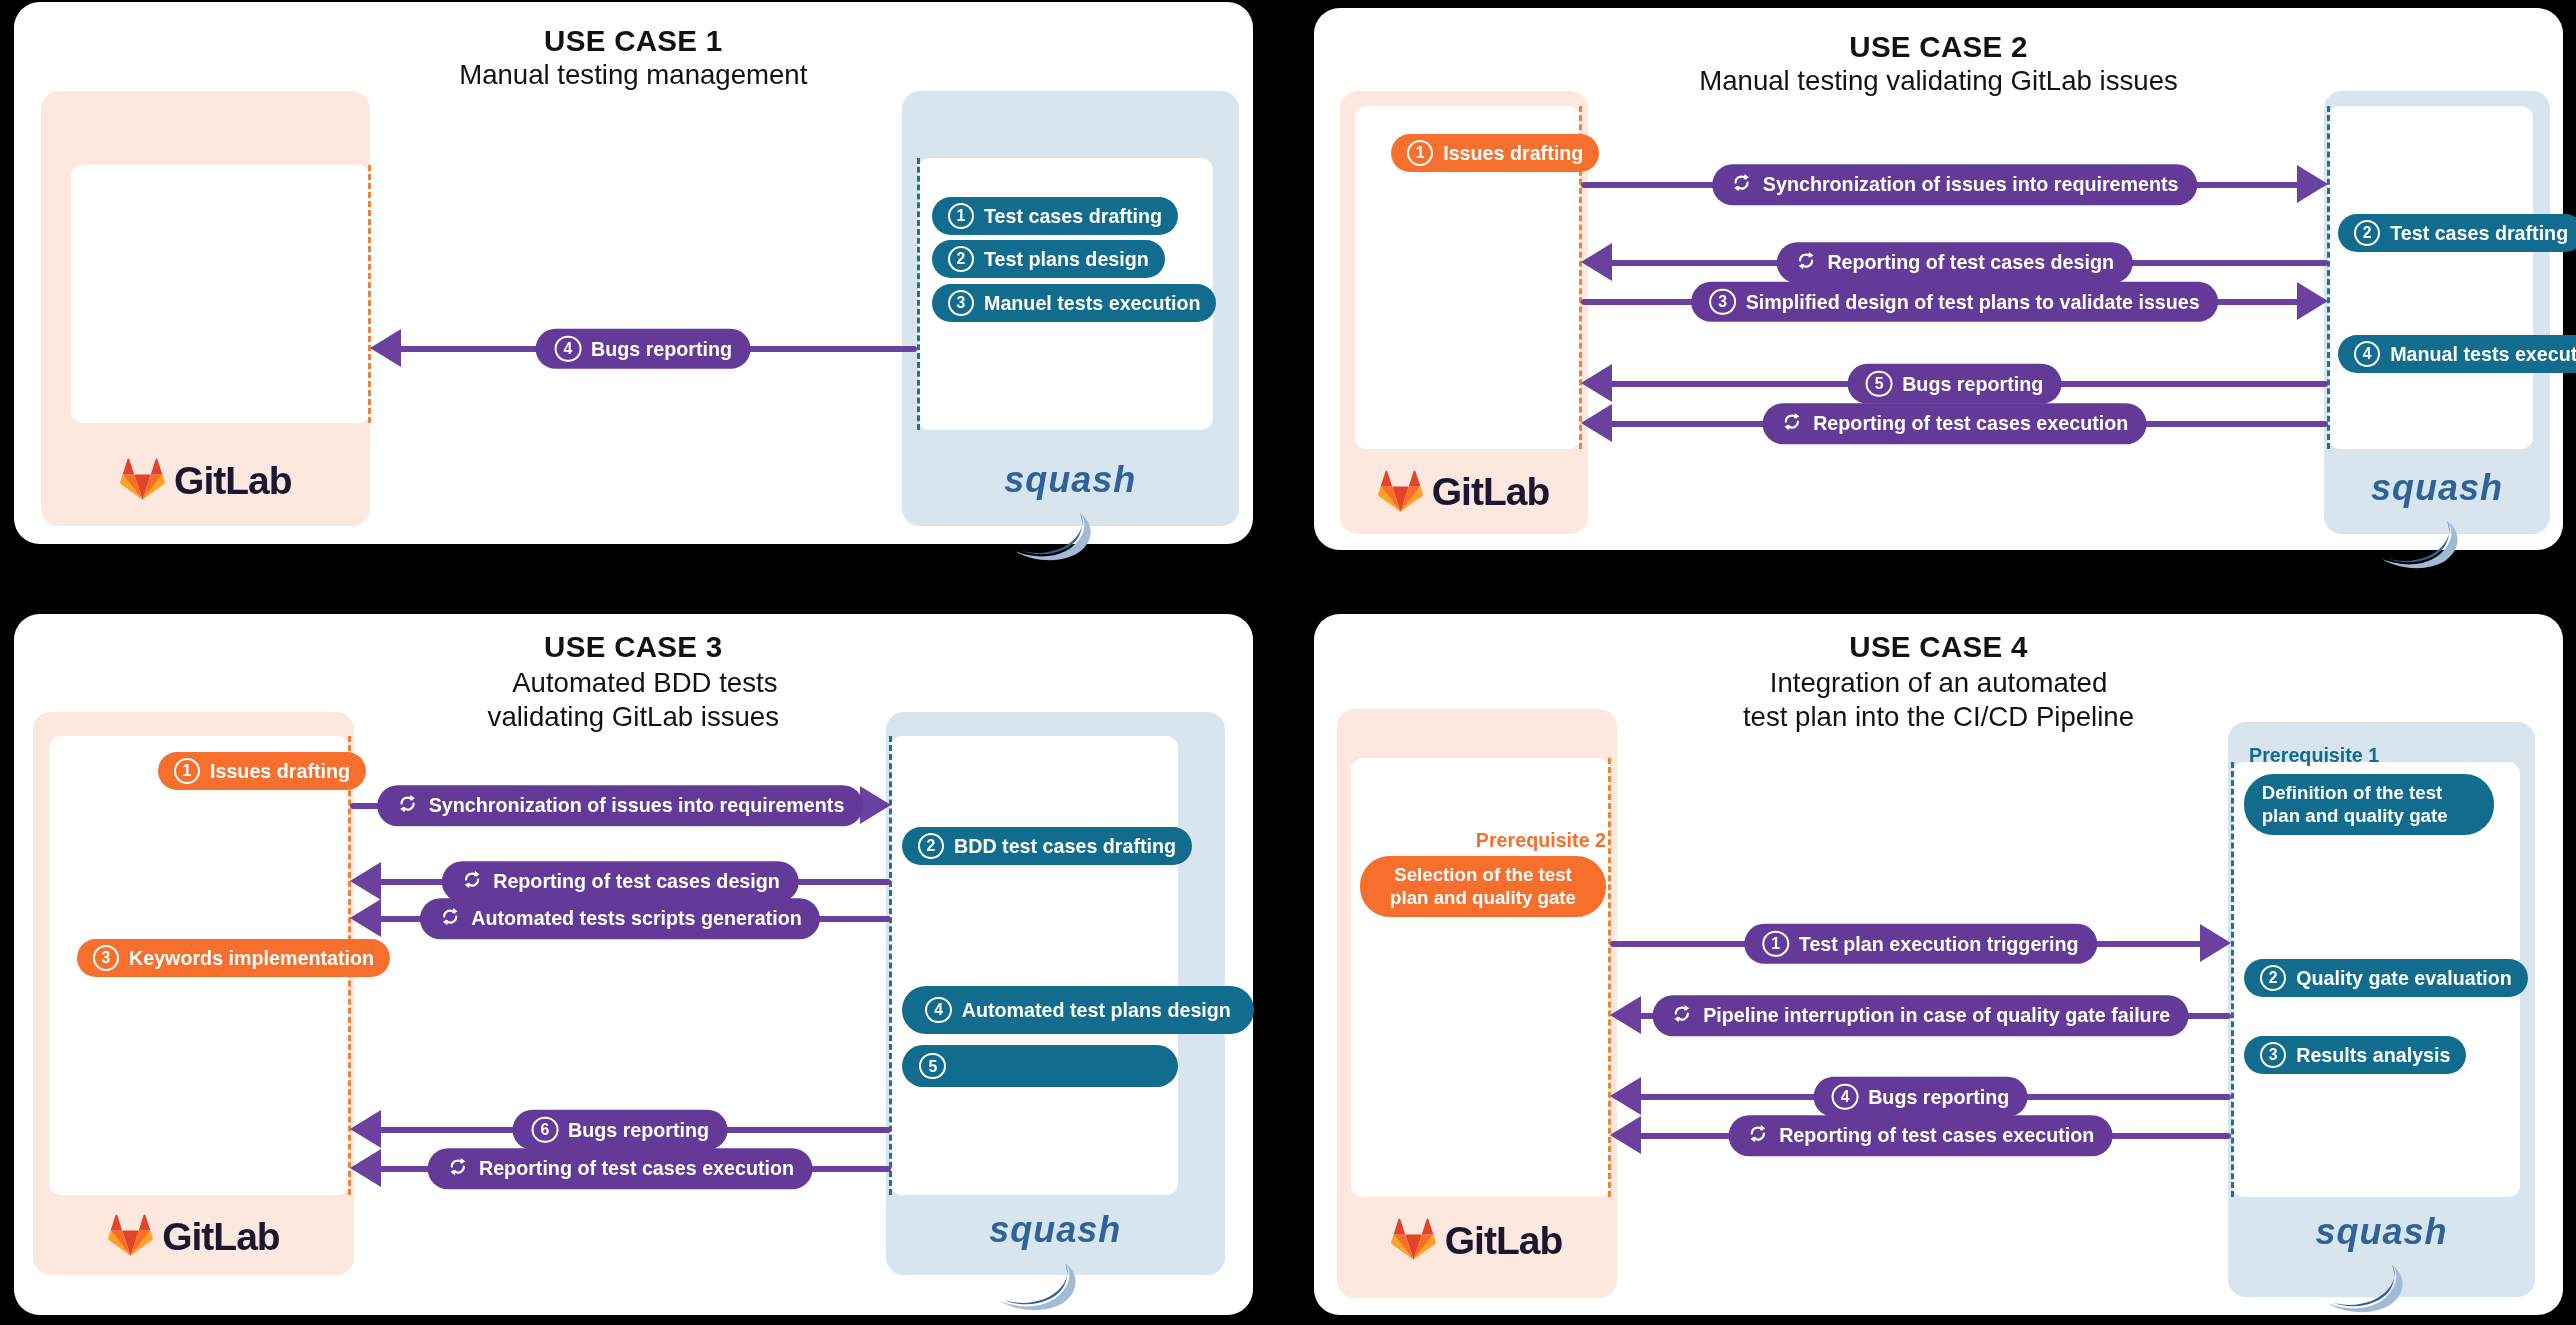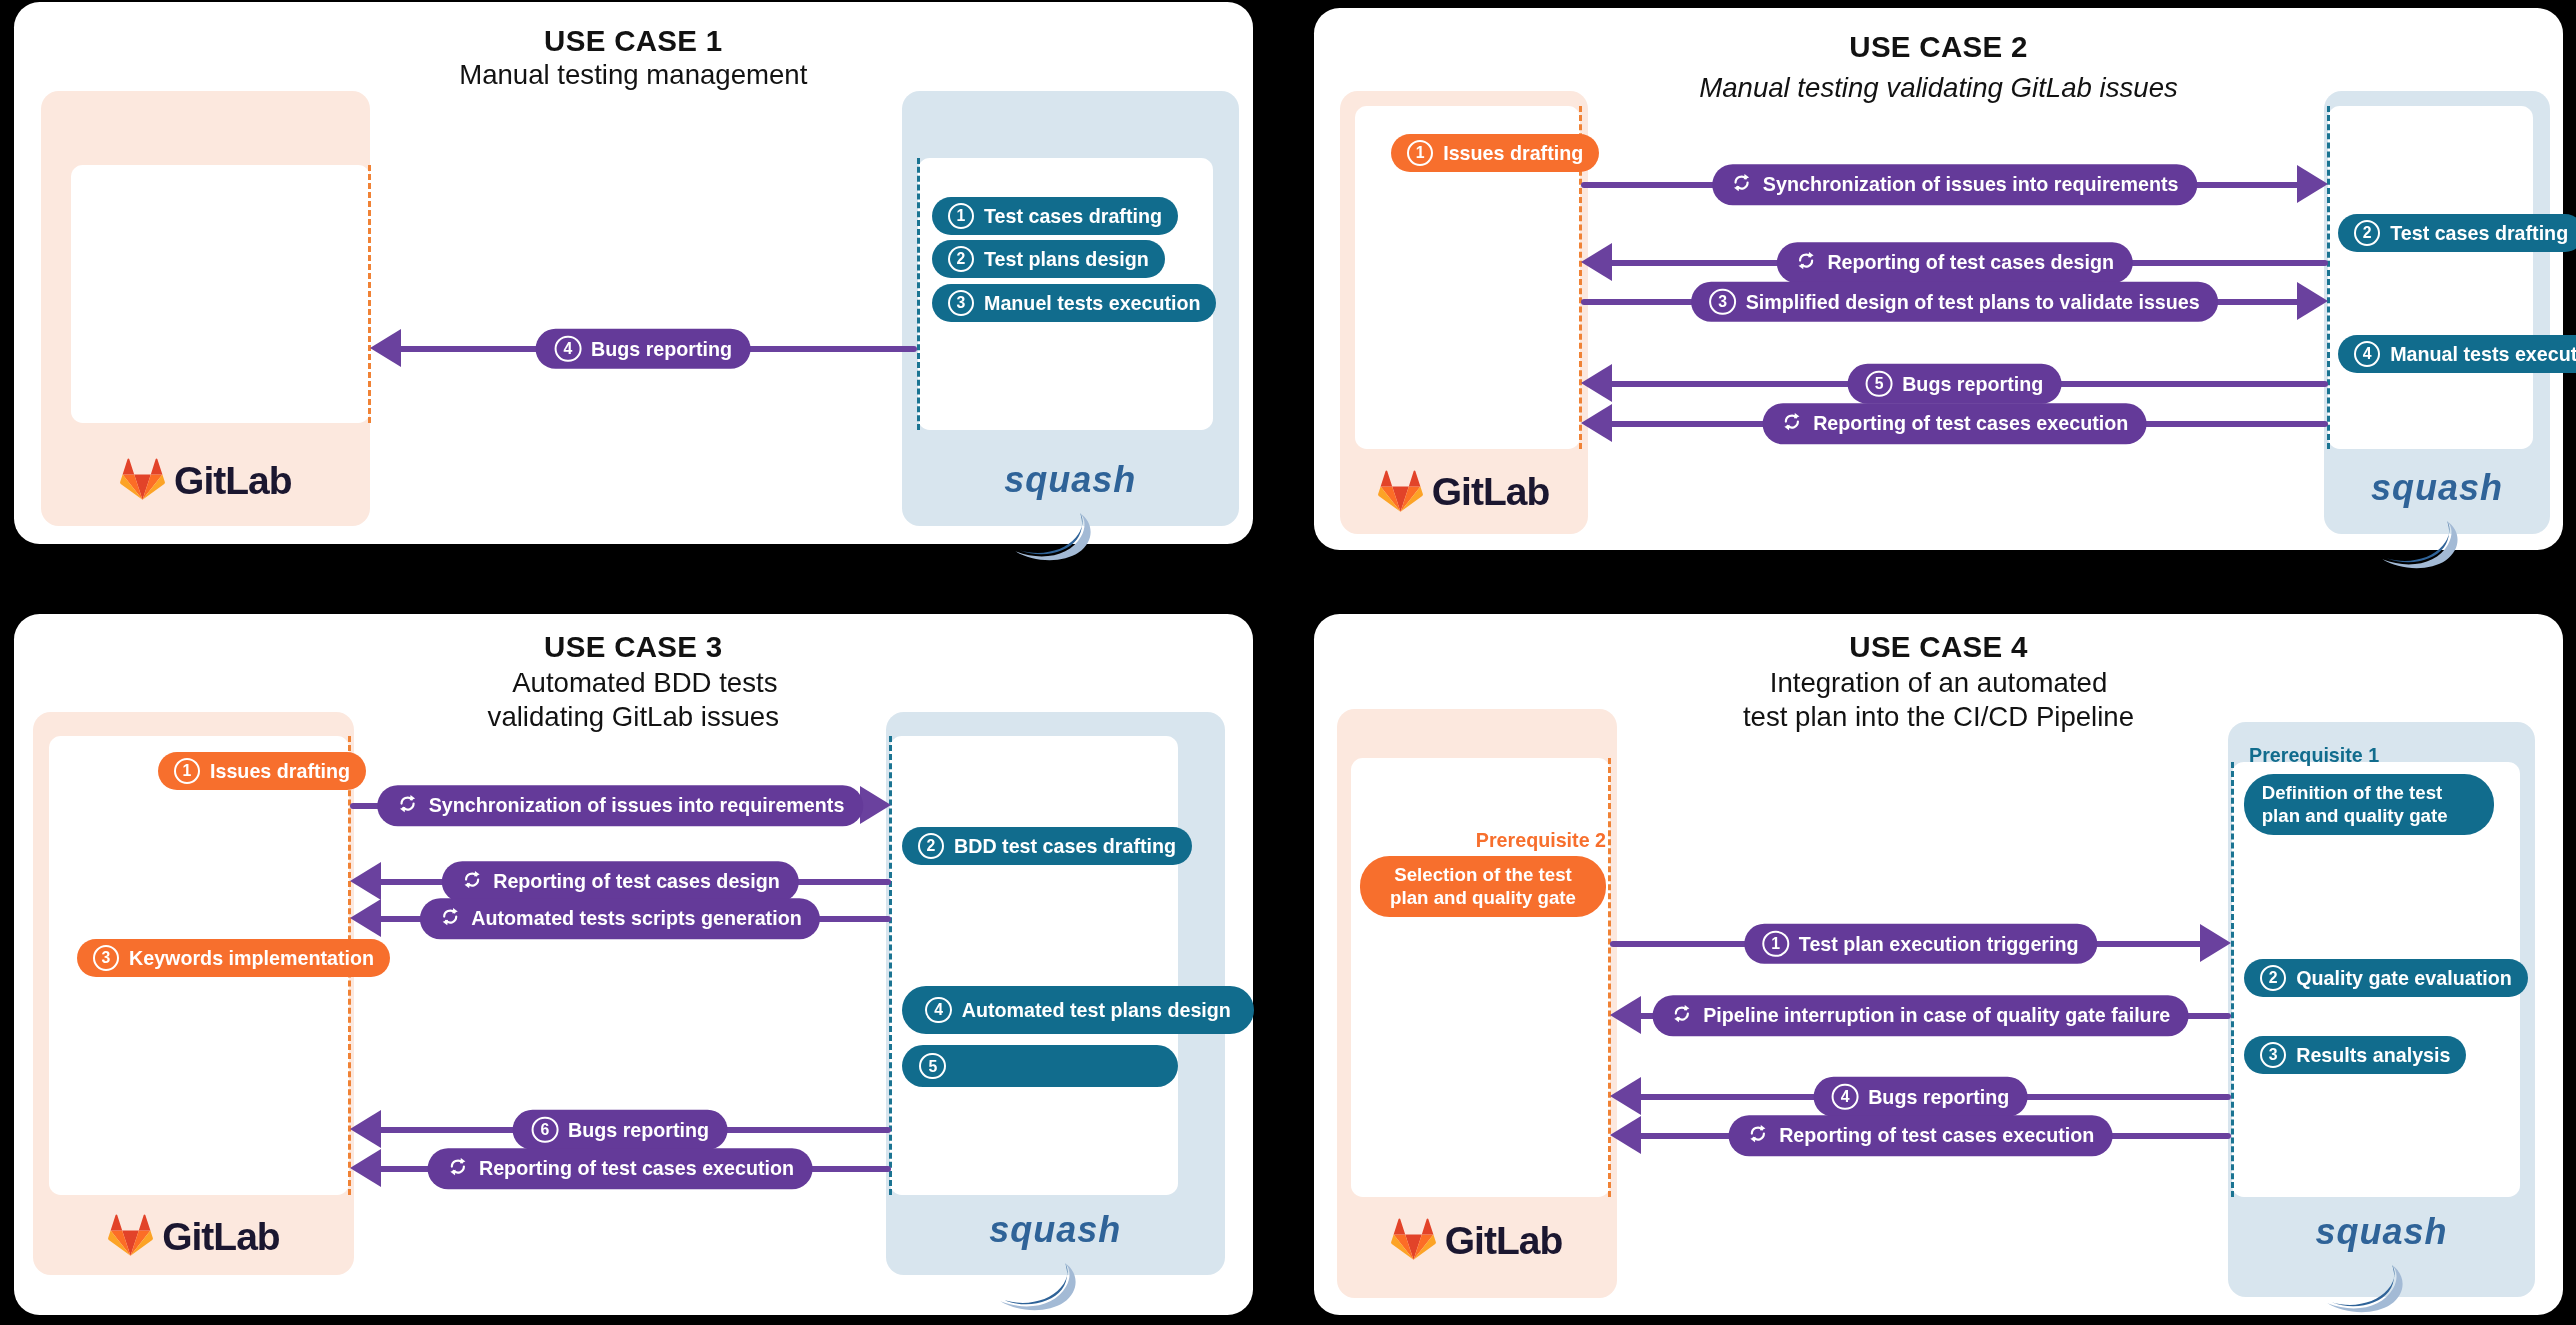--- a/index.html
+++ b/index.html
@@ -115,21 +115,21 @@
 <svg viewBox="0 0 80 50" width="85" height="53">
   <path d="M4 38 C30 48 56 42 66 24 C71 15 70 7 65 2 C78 11 79 28 64 39 C48 50 20 48 4 38 Z" fill="#a3bad5"></path>
   <path d="M65 2 C69 8 68 17 61 25 C50 38 28 43 8 37 C28 45 52 40 62 27 C68 19 68 9 65 2 Z" fill="#2f6398"></path>
 </svg>
 </span>
     </div>
   </div>
 
   <div class="card" style="left:1314px;top:7.9px;width:1249px;height:542px;">
     <div class="title" style="top:21.7px;">USE CASE 2</div>
-    <div class="subtitle" style="top:64px;font-style:italic;">Manual testing validating GitLab issues</div>
+    <div class="subtitle" style="top:57px;">Manual testing validating GitLab issues</div>
 
     <div class="zone peach" style="left:25.6px;top:83px;width:248px;height:443px;"></div>
     <div class="wbox" style="left:41px;top:98px;width:225px;height:343px;"></div>
     <div class="vdash orange" style="left:265px;top:98px;height:343px;"></div>
 
     <div class="zone blue" style="left:1010px;top:83px;width:226px;height:443px;"></div>
     <div class="wbox" style="left:1014px;top:98px;width:205px;height:343px;"></div>
     <div class="vdash teal" style="left:1013px;top:98px;height:343px;"></div>
 
     <div class="pill orange" style="left:77px;top:126px;">

